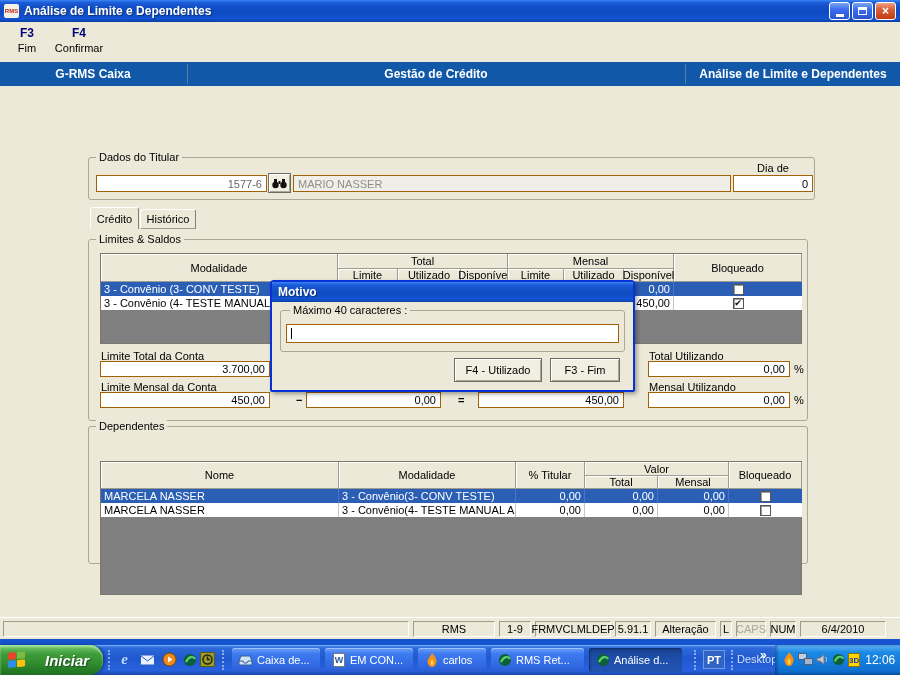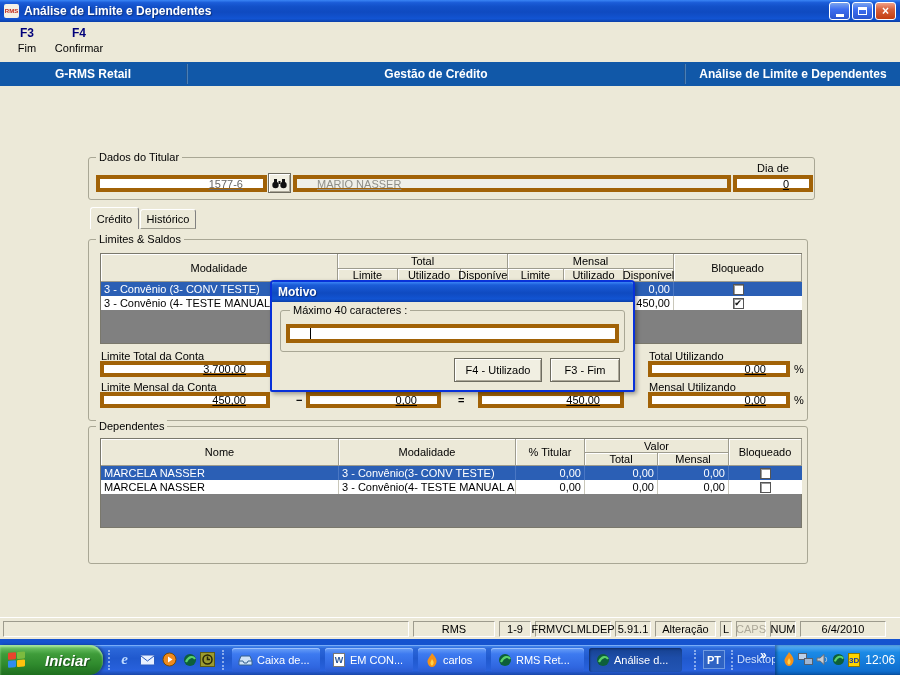--- a/index.html
+++ b/index.html
@@ -30,21 +30,21 @@
   .flabel{font-size:11px;color:#000;margin-top:2px;}
 
   
   .headerband{left:0;top:62px;width:900px;height:24px;background:#1158A8;display:flex;}
   .hseg{color:#fff;font-weight:bold;font-size:12px;display:flex;align-items:center;justify-content:center;}
   .hsep{width:2px;background:linear-gradient(90deg,#0b3f7d,#5f94c9);margin:2px 0;}
 
   
   .groupbox{border:1px solid #a9a795;border-radius:3px;}
   .glabel{position:absolute;background:#ECE9D8;padding:0 3px;font-size:11px;line-height:12px;}
-  .inp{background:#fff;border:4px solid #a16207;font-size:11px;padding:1px 20px;display:flex;align-items:center;text-decoration:underline;}
+  .inp{background:#fff;border:1px solid #a16207;font-size:11px;padding:1px 4px;display:flex;align-items:center;}
   .inp.num{justify-content:flex-end;}
   .inp.dis{background:#efefe8;color:#8f8f88;}
   .lbl{font-size:11px;}
 
   
   .tab{border:1px solid #808080;border-bottom:none;border-top-color:#fff;border-left-color:#fff;
     background:#ECE9D8;display:flex;align-items:center;justify-content:center;
     border-radius:3px 3px 0 0;font-size:11px;}
 
   
@@ -136,21 +136,21 @@
   <div class="abs toolbtn" style="left:8px;width:38px;">
     <div class="fkey">F3</div>
     <div class="flabel">Fim</div>
   </div>
   <div class="abs toolbtn" style="left:48px;width:62px;">
     <div class="fkey">F4</div>
     <div class="flabel">Confirmar</div>
   </div>
 
   <div class="abs headerband">
-    <div class="hseg" style="width:186px;">G-RMS Retail</div>
+    <div class="hseg" style="width:186px;">G-RMS Caixa</div>
     <div class="hsep"></div>
     <div class="hseg" style="flex:1;">Gestão de Crédito</div>
     <div class="hsep"></div>
     <div class="hseg" style="width:214px;">Análise de Limite e Dependentes</div>
   </div>
 
   <div class="abs groupbox" style="left:88px;top:157px;width:727px;height:43px;"></div>
   <div class="abs glabel" style="left:96px;top:151px;">Dados do Titular</div>
   <div class="abs inp num" style="left:96px;top:175px;width:171px;height:17px;color:#666;">1577-6</div>
   <div class="abs cbtn" style="left:268px;top:173px;width:23px;height:20px;">
@@ -216,21 +216,21 @@
   <div class="abs inp num" style="left:306px;top:392px;width:135px;height:16px;">0,00</div>
   <div class="abs lbl" style="left:458px;top:394px;font-weight:bold;">=</div>
   <div class="abs inp num" style="left:478px;top:392px;width:146px;height:16px;">450,00</div>
   <div class="abs lbl" style="left:649px;top:381px;">Mensal Utilizando</div>
   <div class="abs inp num" style="left:648px;top:392px;width:142px;height:16px;">0,00</div>
   <div class="abs lbl" style="left:794px;top:394px;">%</div>
 
   <div class="abs groupbox" style="left:88px;top:426px;width:720px;height:138px;"></div>
   <div class="abs glabel" style="left:96px;top:420px;">Dependentes</div>
 
-  <div class="abs tbl" style="left:100px;top:438px;width:702px;height:90px;">
+  <div class="abs tbl" style="left:100px;top:461px;width:702px;height:134px;">
     <div class="hcell" style="left:0;top:0;width:238px;height:27px;">Nome</div>
     <div class="hcell" style="left:238px;top:0;width:177px;height:27px;">Modalidade</div>
     <div class="hcell" style="left:415px;top:0;width:69px;height:27px;">% Titular</div>
     <div class="hcell" style="left:484px;top:0;width:144px;height:14px;">Valor</div>
     <div class="hcell" style="left:628px;top:0;width:73px;height:27px;">Bloqueado</div>
     <div class="hcell" style="left:484px;top:14px;width:73px;height:13px;">Total</div>
     <div class="hcell" style="left:557px;top:14px;width:71px;height:13px;">Mensal</div>
 
     <div class="rowbg rowsel" style="left:0;top:27px;width:701px;height:14px;">
       <div class="cell" style="left:0;top:0;width:238px;height:14px;">MARCELA NASSER</div>

